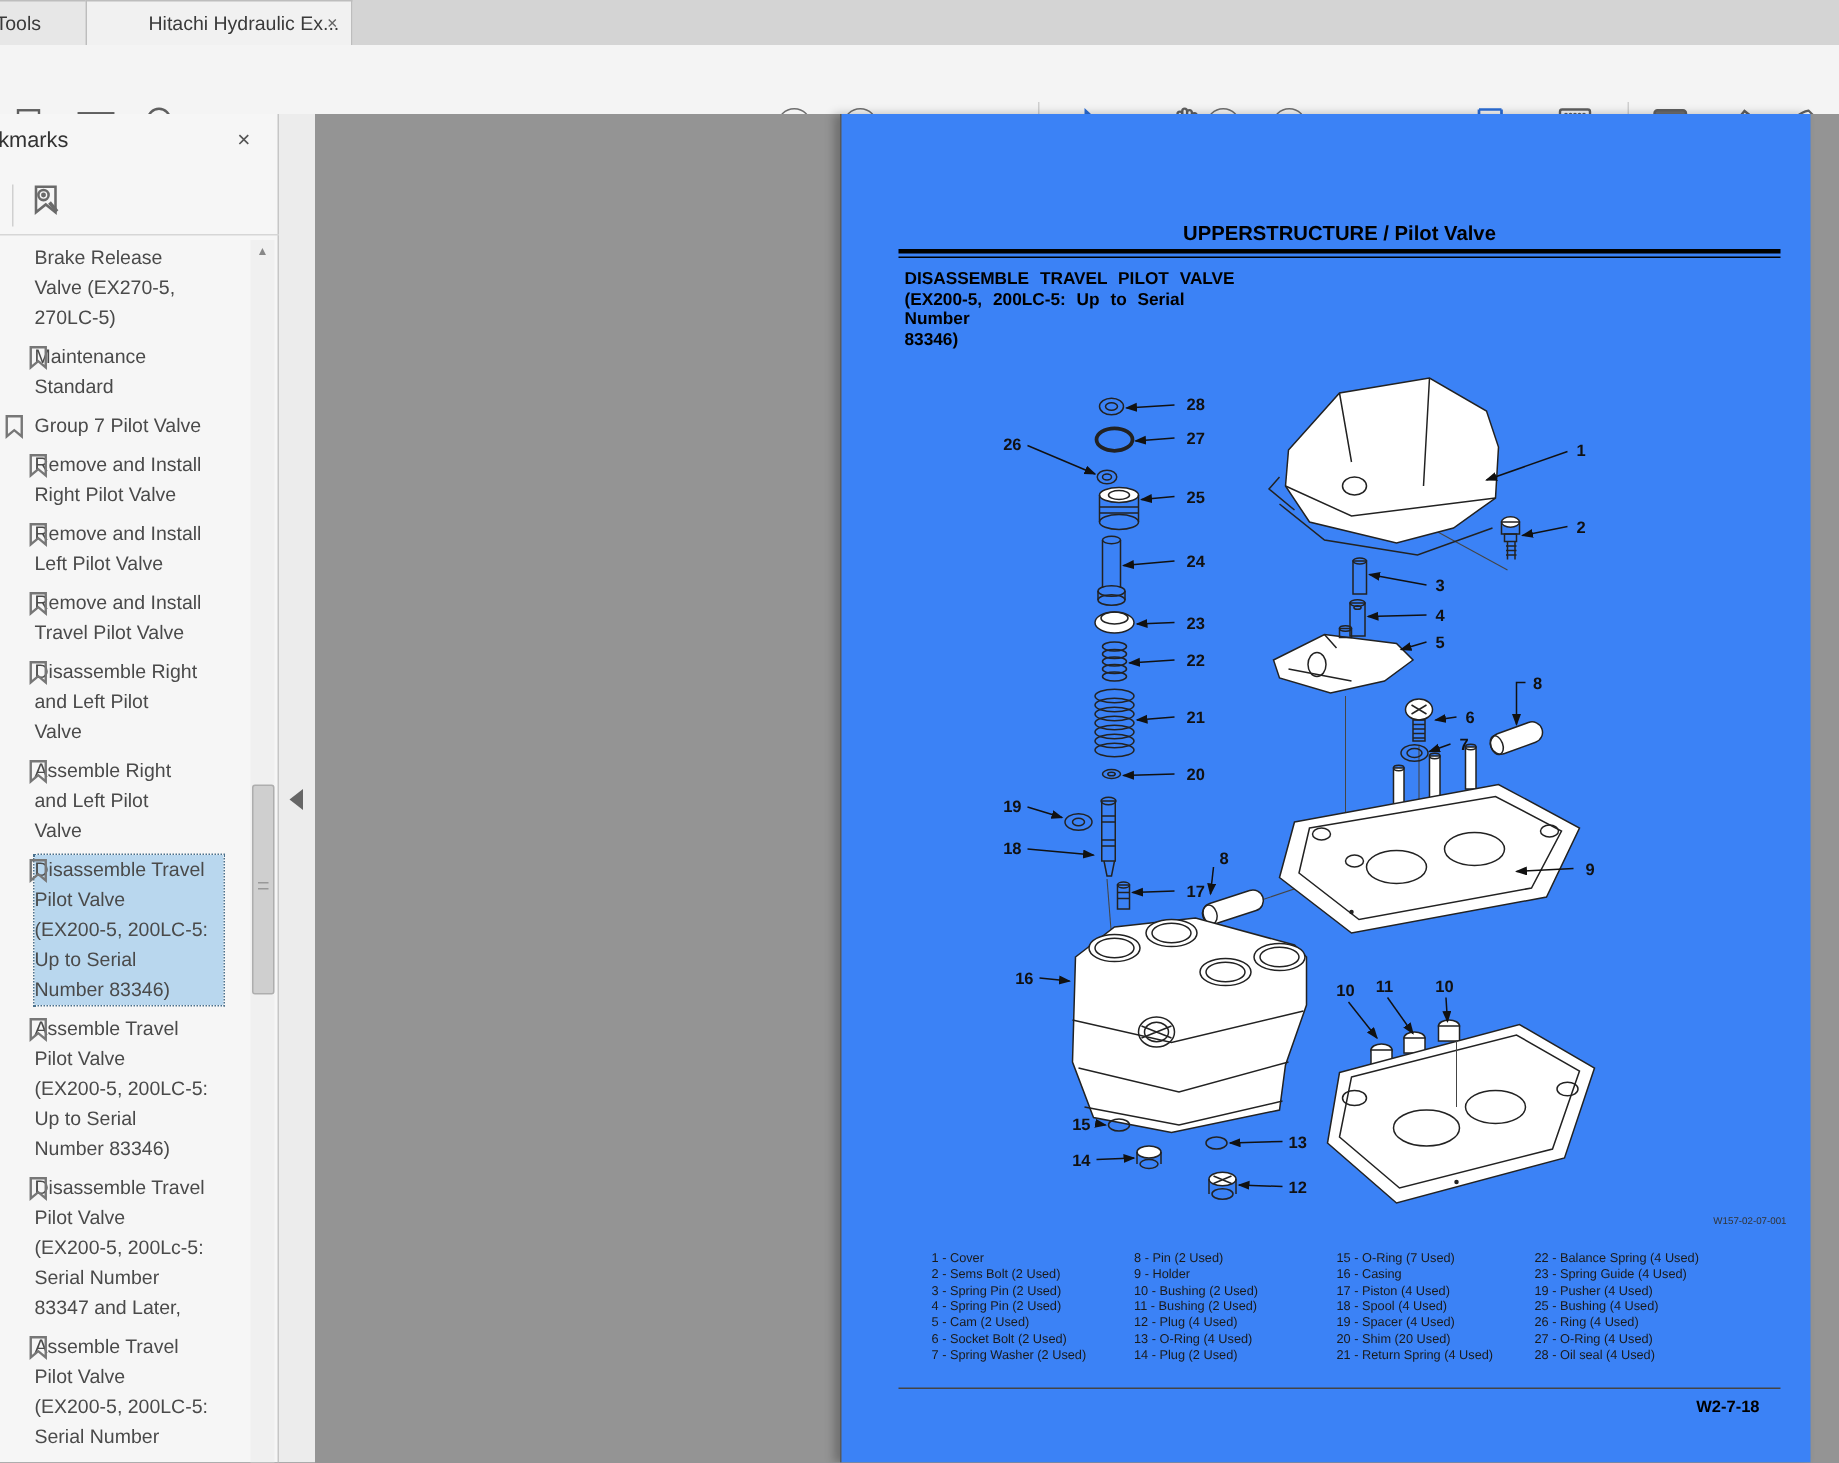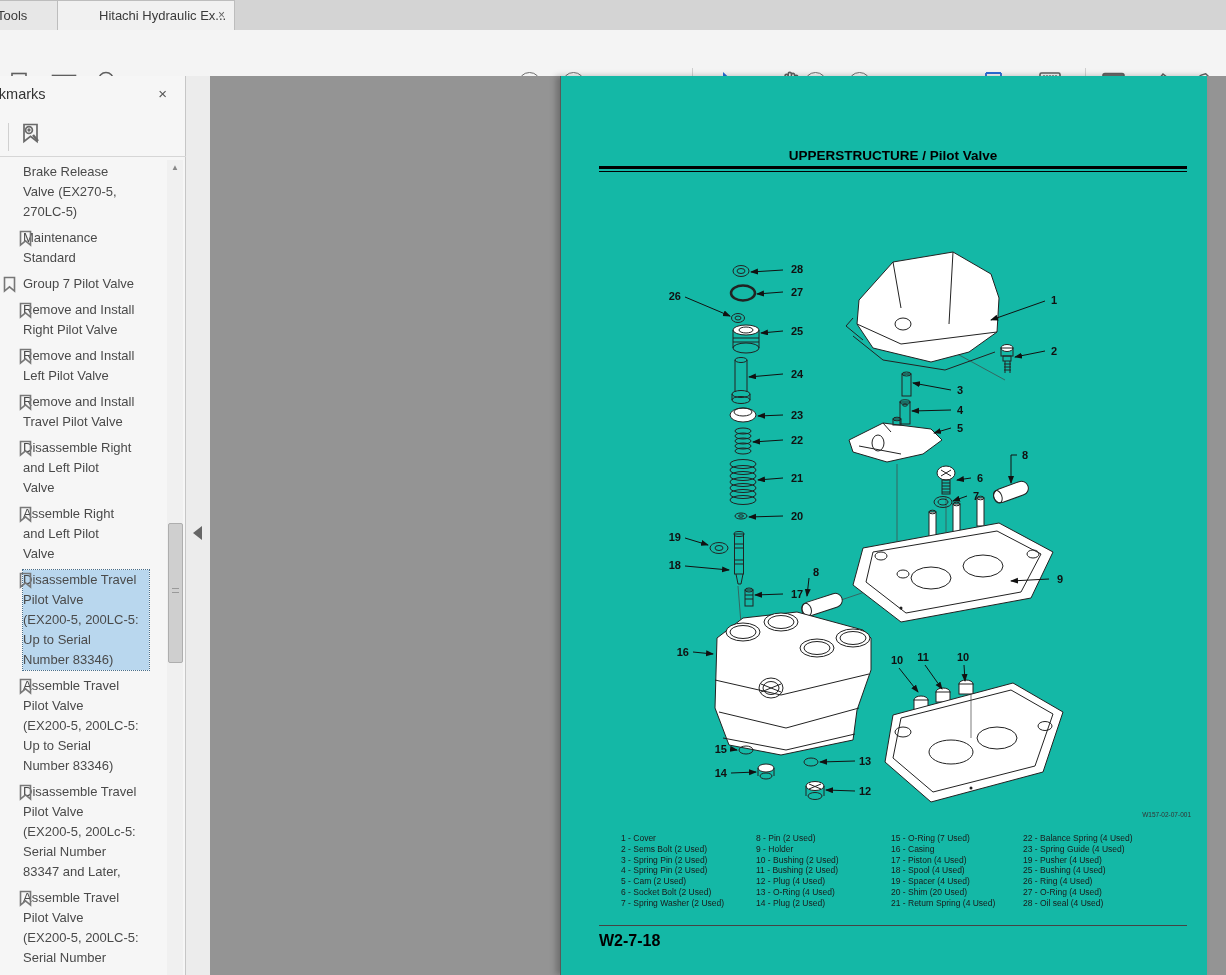--- a/index.html
+++ b/index.html
@@ -38,31 +38,31 @@
   .lvl2 .bm-label{margin-left:23px;width:126px;}
   .bm-item.selected .bm-label{background:#b9d7ee;outline:1px dotted #4a708c;}
   .sb-scroll{position:absolute;right:2px;top:84px;width:16px;height:815px;background:#f0f0f0;}
   .sb-scroll .arr{position:absolute;left:0;top:0;width:16px;height:16px;font-size:8px;color:#888;text-align:center;line-height:16px;}
   .sb-thumb{position:absolute;left:1px;top:363px;width:13px;height:138px;background:#cfcfcf;border:1px solid #aeaeae;border-radius:2px;}
   .sb-thumb .grip{position:absolute;left:3px;top:64px;width:7px;border-top:1px solid #999;border-bottom:1px solid #999;height:3px;}
   .gutter{position:absolute;left:186px;top:76px;width:24px;height:899px;background:#ececec;}
   .collapse{position:absolute;left:7px;top:450px;width:0;height:0;border-top:7px solid transparent;border-bottom:7px solid transparent;border-right:9px solid #666;}
   
   .canvas{position:absolute;left:210px;top:76px;width:1016px;height:899px;background:#949494;}
-  .pdf-page{position:absolute;left:350px;top:0;width:646px;height:899px;background:#14b8a6;
+  .pdf-page{position:absolute;left:350px;top:0;width:646px;height:899px;background:#3b82f6;
             border-left:1px solid #595959;box-shadow:-4px 0 6px rgba(0,0,0,.25);color:#000;}
   .pg-title{position:absolute;left:38px;top:72px;width:588px;text-align:center;font-size:13.5px;font-weight:bold;}
   .pg-rule{position:absolute;left:38px;top:90px;width:588px;height:2px;border-top:3px solid #000;border-bottom:1px solid #000;}
   .pg-heading{position:absolute;left:42px;top:104px;width:224px;font-size:11.5px;font-weight:bold;line-height:13.5px;word-spacing:4px;}
   .fig-ref{position:absolute;left:500px;top:735px;width:130px;text-align:right;font-size:6.5px;color:#333;}
   .parts{position:absolute;left:0px;top:757px;width:646px;}
   .parts-col{position:absolute;top:0;font-size:8.5px;line-height:10.8px;color:#1a1a1a;white-space:nowrap;}
   .pc0{left:60px;} .pc1{left:195px;} .pc2{left:330px;} .pc3{left:462px;}
   .ft-rule{position:absolute;left:38px;top:849px;width:588px;height:1px;background:#444;}
-  .ft-page{position:absolute;left:38px;top:856px;width:588px;text-align:left;font-size:16px;font-weight:bold;}
+  .ft-page{position:absolute;left:24px;top:856px;width:588px;text-align:right;font-size:11px;font-weight:bold;}
   .diagram{position:absolute;left:40px;top:164px;}
   .co{font:bold 11px "Liberation Sans",sans-serif;fill:#111;}
   svg .ln{stroke:#111;stroke-width:1;}
   svg .pt{stroke:#222;stroke-width:1;fill:none;}
   svg .ptw{stroke:#222;stroke-width:1;fill:#fff;}
   svg .thin{stroke:#444;stroke-width:0.7;fill:none;}
   .icon-gray{stroke:#5f5f5f;fill:none;stroke-width:1.6;}
 </style>
 </head>
 <body>
@@ -282,20 +282,25 @@
   </div>
 </div>
 <div class="gutter">
   <div class="collapse"></div>
 </div>
 
 <div class="canvas">
   <div class="pdf-page">
     <div class="pg-title">UPPERSTRUCTURE / Pilot Valve</div>
     <div class="pg-rule"></div>
+    <div class="pg-heading">
+      <div>DISASSEMBLE TRAVEL PILOT VALVE</div>
+      <div>(EX200-5, 200LC-5: Up to Serial Number</div>
+      <div>83346)</div>
+    </div>
 
     <svg class="diagram" width="580" height="590" viewBox="0 0 580 590">
       <defs>
         <marker id="ah" markerWidth="8" markerHeight="8" refX="7" refY="3" orient="auto">
             <path d="M0,0 L8,3 L0,6 Z" fill="#111"></path>
           </marker>
       </defs>
 
       <line class="thin" x1="296" y1="224" x2="296" y2="330"></line>
       <line class="thin" x1="345" y1="257" x2="345" y2="298"></line>

